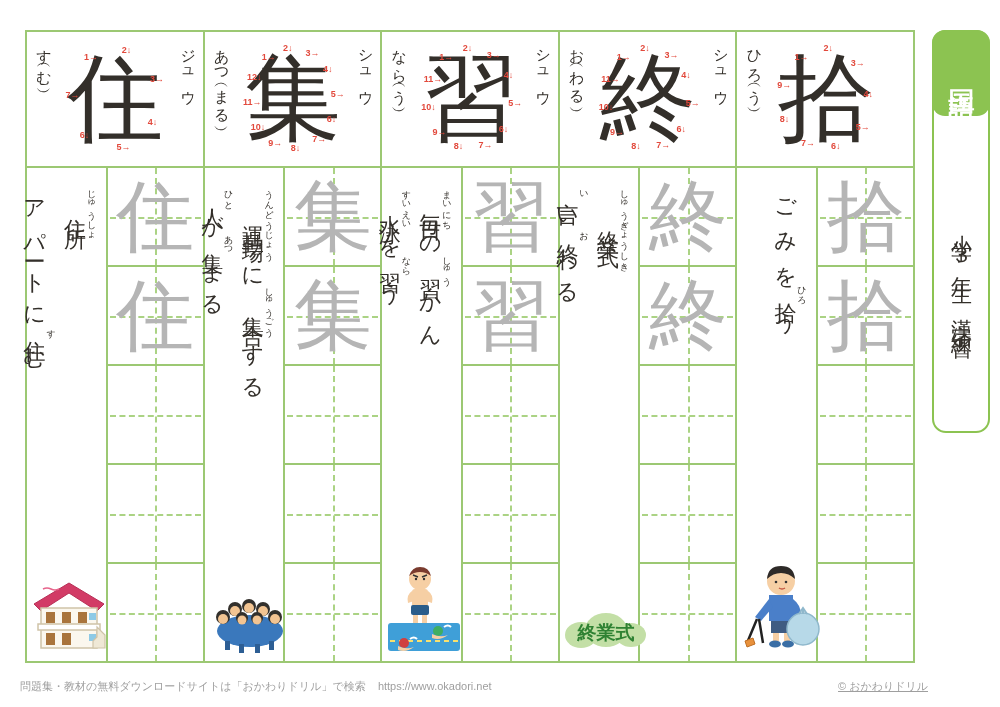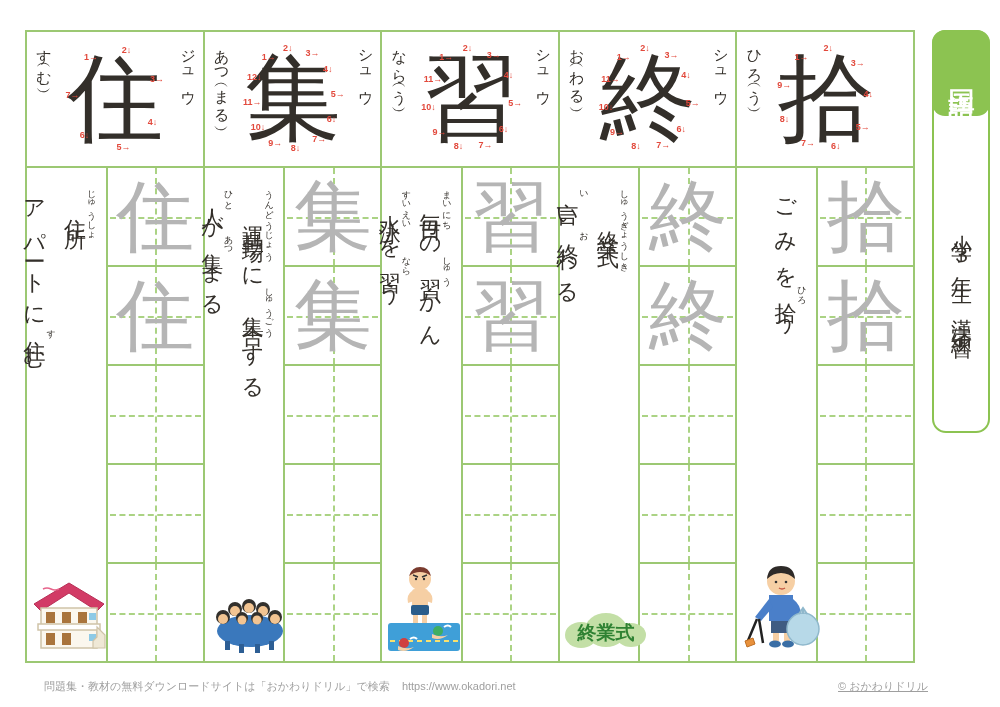--- a/index.html
+++ b/index.html
@@ -56,21 +56,21 @@
     background:var(--tab);border-radius:13px;display:flex;align-items:center;justify-content:center;}
   .subject-tab span{writing-mode:vertical-rl;color:#fff;font-size:26px;font-weight:bold;
     letter-spacing:4px;line-height:1;}
   .grade{position:absolute;left:0;top:92px;width:54px;height:300px;
     display:flex;align-items:center;justify-content:center;}
   .grade span{writing-mode:vertical-rl;font-size:21px;letter-spacing:7px;line-height:1;}
 
   
   .footer{position:absolute;left:0;right:0;top:677px;height:20px;
     font-family:"Liberation Sans","DejaVu Sans",sans-serif;font-size:11px;color:var(--fgray);}
-  .footer-left{position:absolute;left:44px;top:2px;}
+  .footer-left{position:absolute;left:20px;top:2px;}
   .footer-right{position:absolute;right:72px;top:2px;text-decoration:underline;}
 </style>
 </head>
 <body>
 
 <div class="stage">
 
   <div class="table">
   <div class="col">
     <div class="header-cell">

